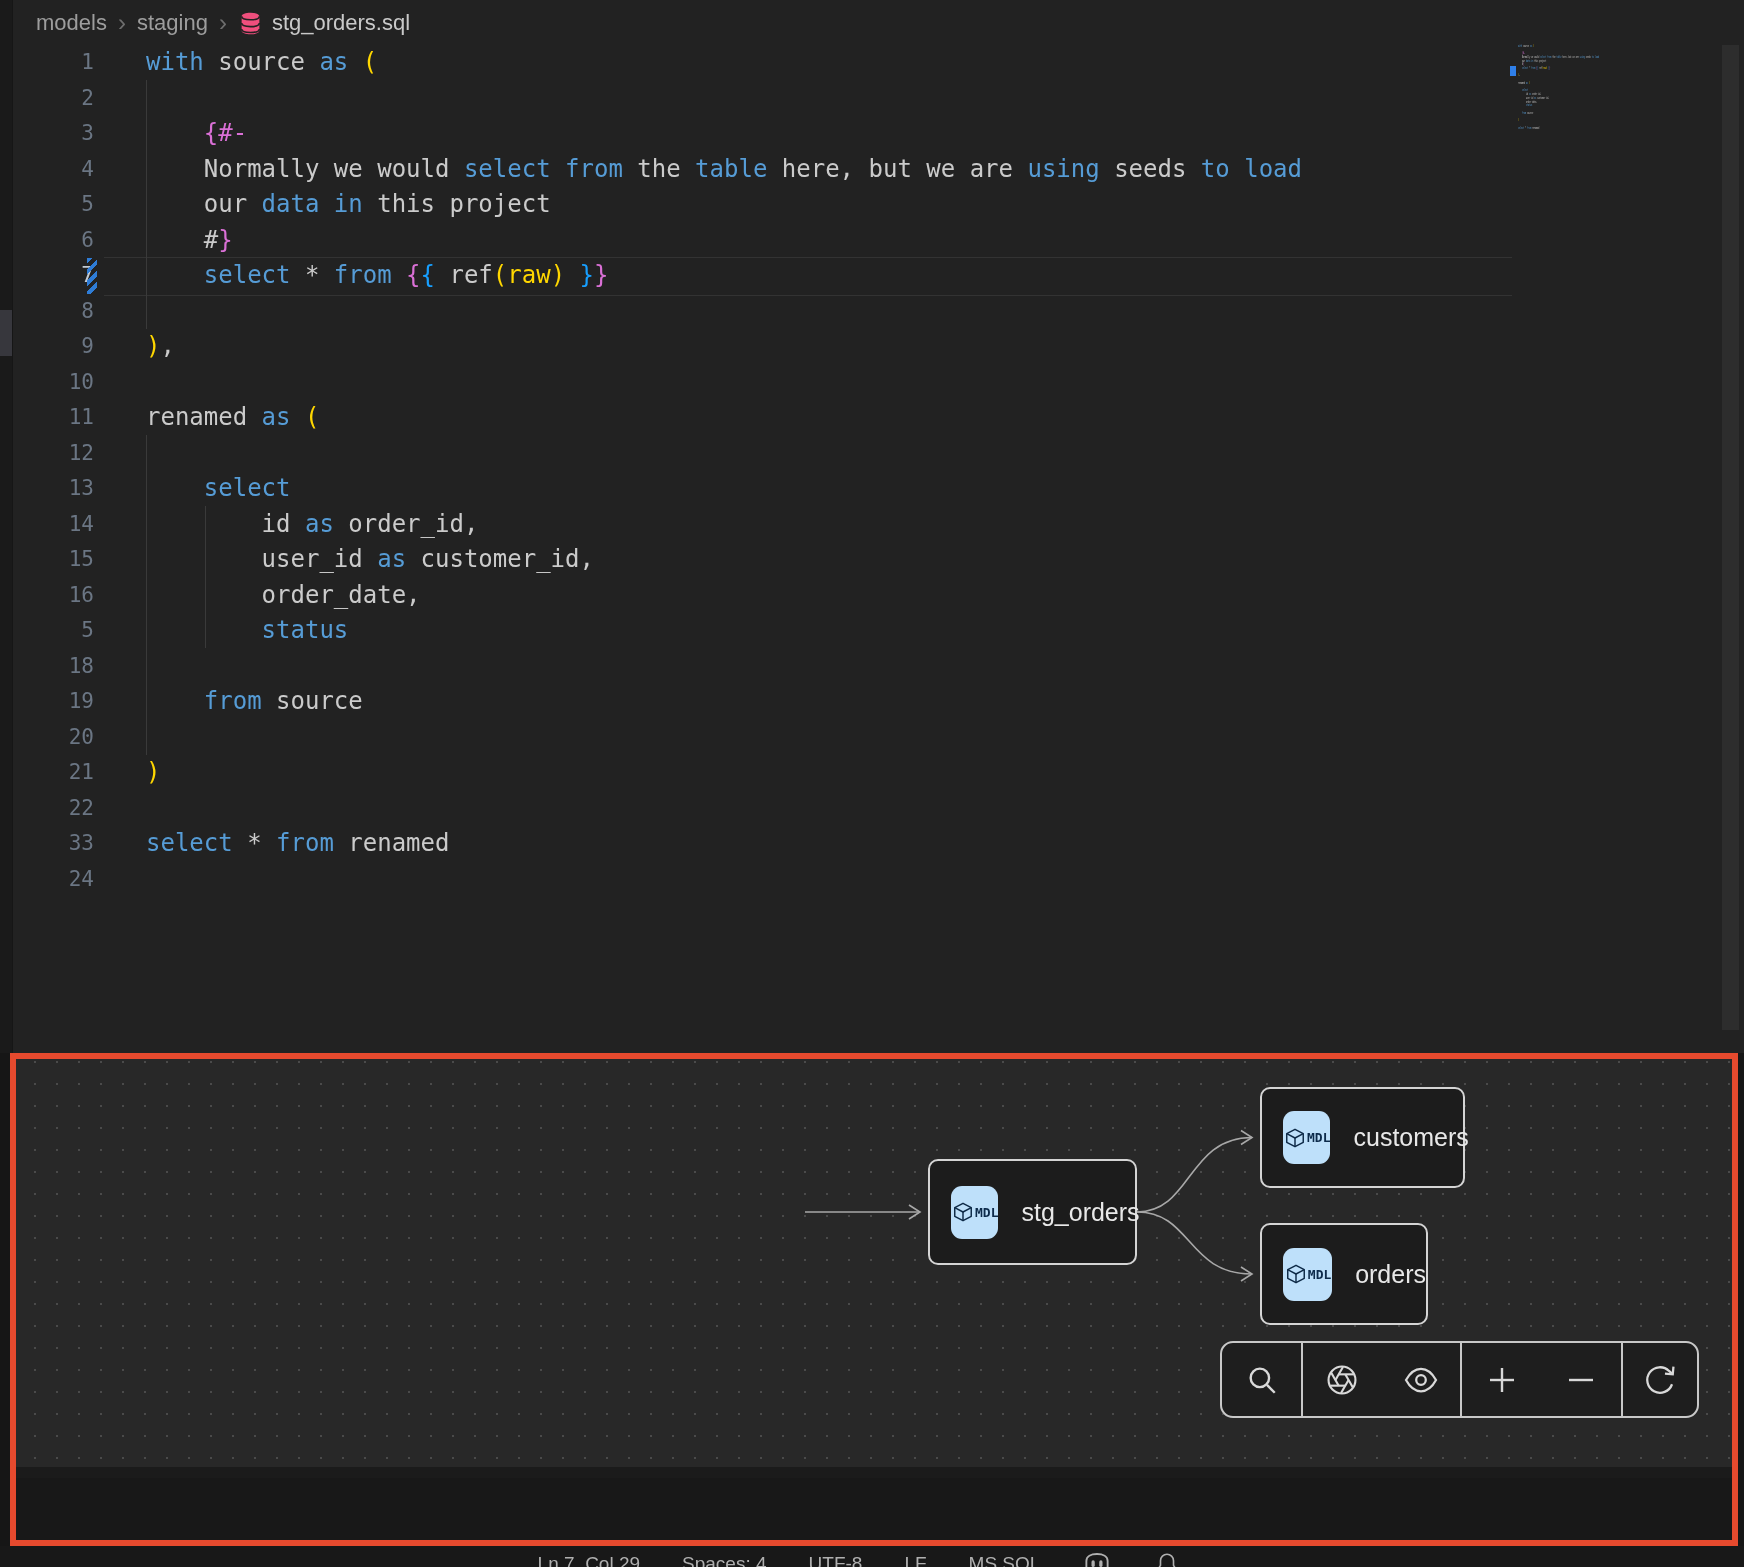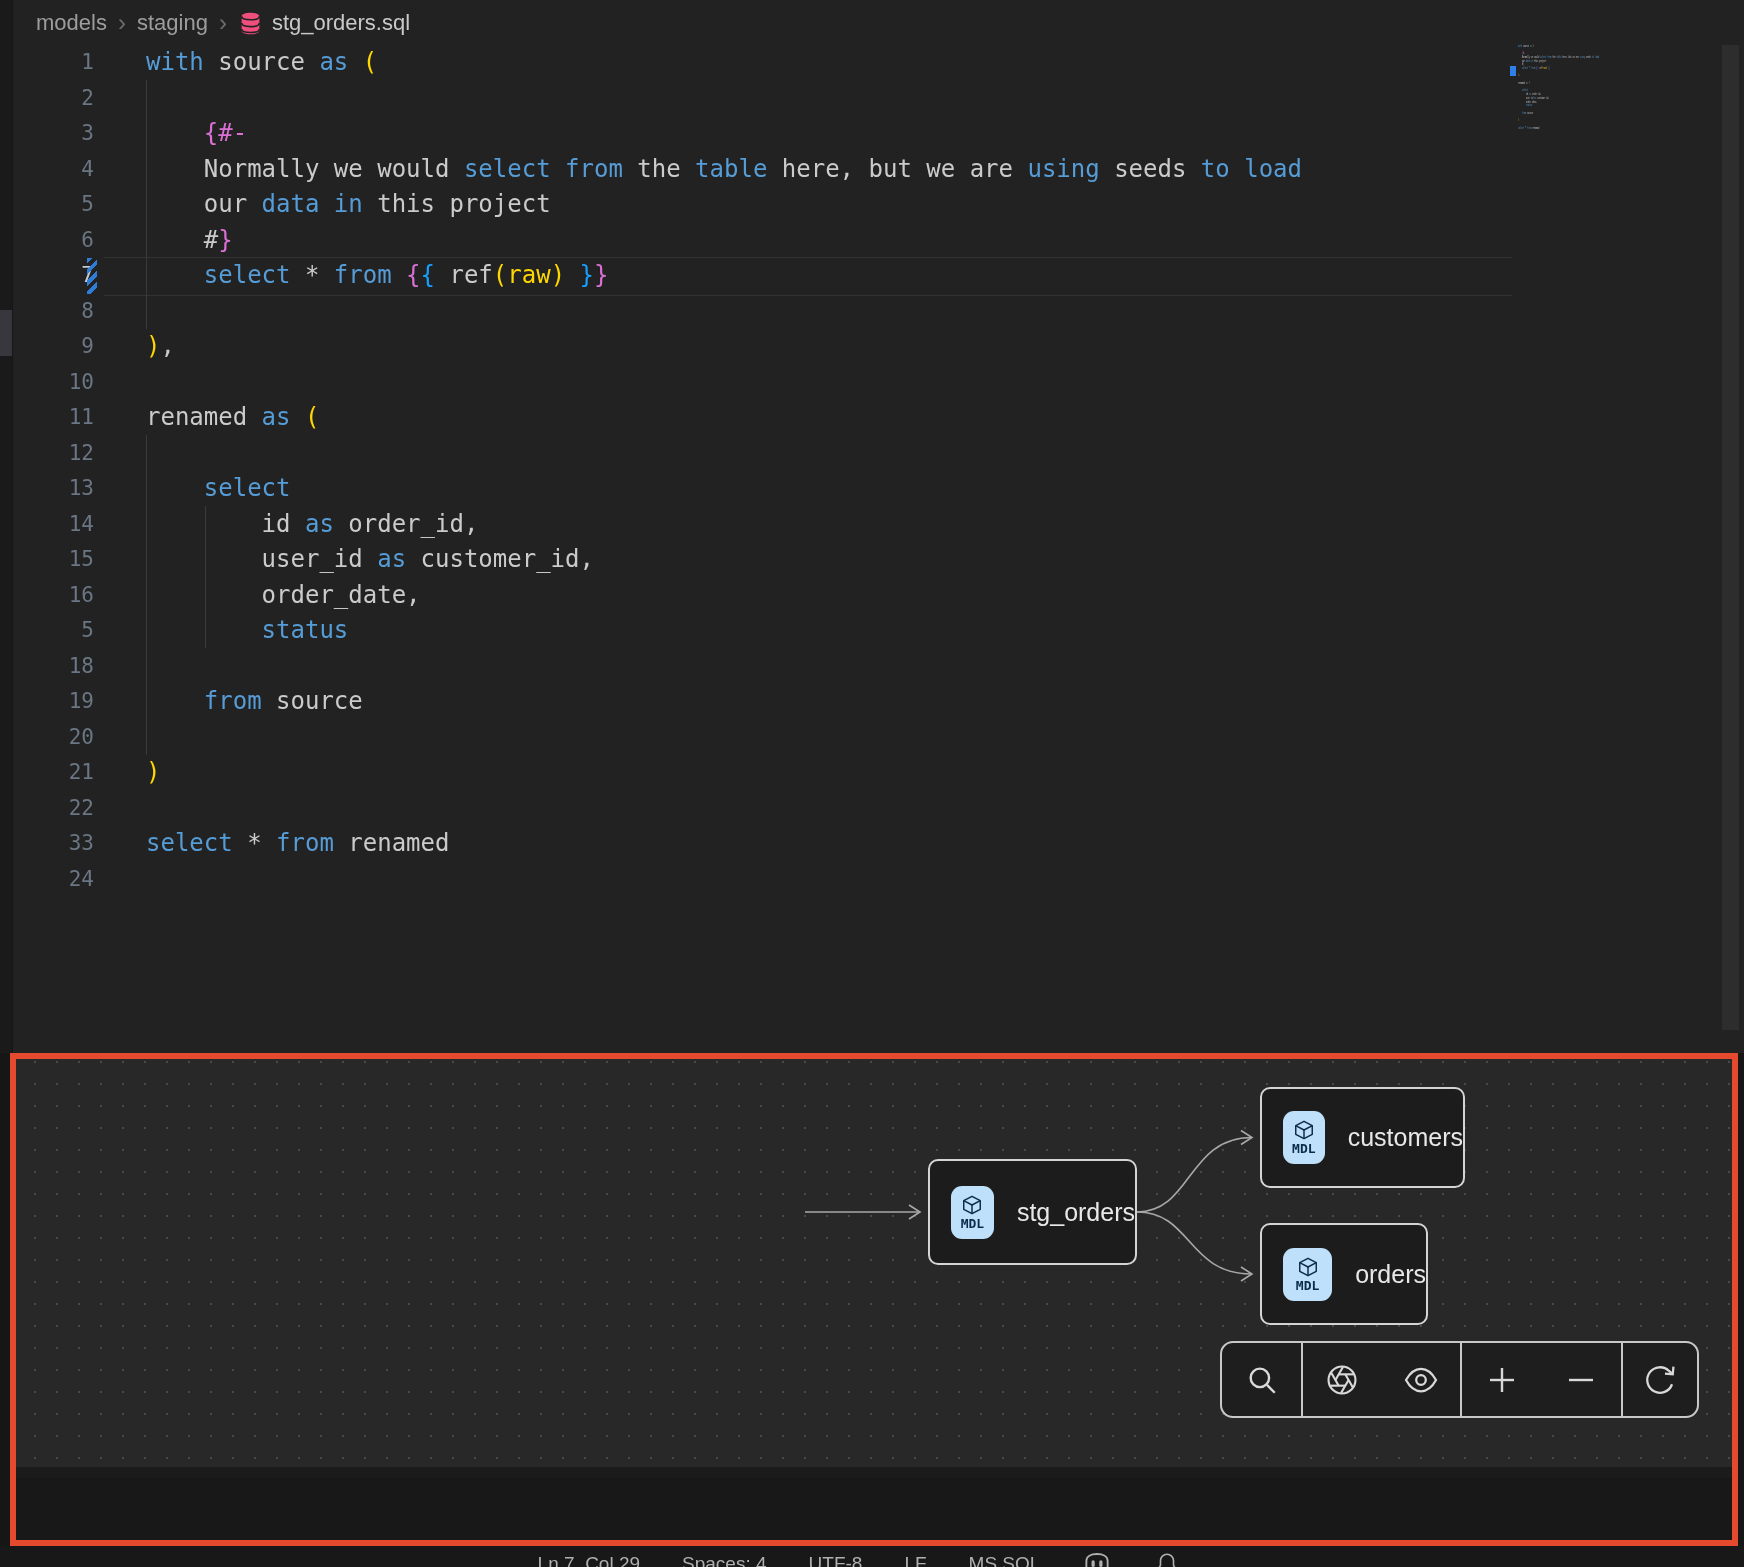--- a/index.html
+++ b/index.html
@@ -39,21 +39,21 @@
   .tab.active{color:#ffffff;}
   .tab.active::after{content:"";position:absolute;left:0;right:0;bottom:-15px;height:3px;background:#3584cf;}
   .panel-hicons{position:absolute;right:0;top:0;height:62px;display:flex;align-items:center;gap:26px;padding-right:20px;}
   .panel-hicons svg{stroke:#c4c4c4;}
   .canvas{position:relative;width:1716px;height:408px;background:#282828;
      background-image:radial-gradient(#4a4a4a 1.3px,rgba(0,0,0,0) 1.4px);background-size:22px 22px;background-position:8px 14px;overflow:hidden;}
   .canvas-bottom{height:11px;background:#1b1b1b;}
   .edges{position:absolute;left:0;top:0;}
   .node{position:absolute;box-sizing:border-box;background:#1c1c1c;border:2px solid #d4d4d4;border-radius:10px;
         display:flex;align-items:center;padding-left:21px;}
-  .badge{width:53px;height:53px;border-radius:11px;display:flex;flex-direction:column;align-items:center;justify-content:center;}
+  .badge{width:53px;height:53px;border-radius:11px;display:flex;flex-direction:row;align-items:center;justify-content:center;}
   .badge .btxt{font-size:13px;font-weight:700;margin-top:0px;font-family:"DejaVu Sans Mono",monospace;}
   .badge.seed .btxt{color:#16330f;}
   .badge.model .btxt{color:#0d2b4b;}
   .node-label{font-size:25px;color:#e8e8e8;margin-left:23px;}
   .ltoolbar{position:absolute;left:1204px;top:282px;width:479px;height:77px;box-sizing:border-box;
             border:2px solid #c8c8c8;border-radius:13px;background:#1e1e1e;display:flex;}
   .lt-seg{display:flex;align-items:center;justify-content:space-around;height:100%;box-sizing:border-box;}
   .lt-seg + .lt-seg{border-left:2px solid #c8c8c8;}
   .lt-btn{display:flex;align-items:center;justify-content:center;width:100%;height:100%;cursor:pointer;}
   .lt-btn svg{stroke:#d9d9d9;}

